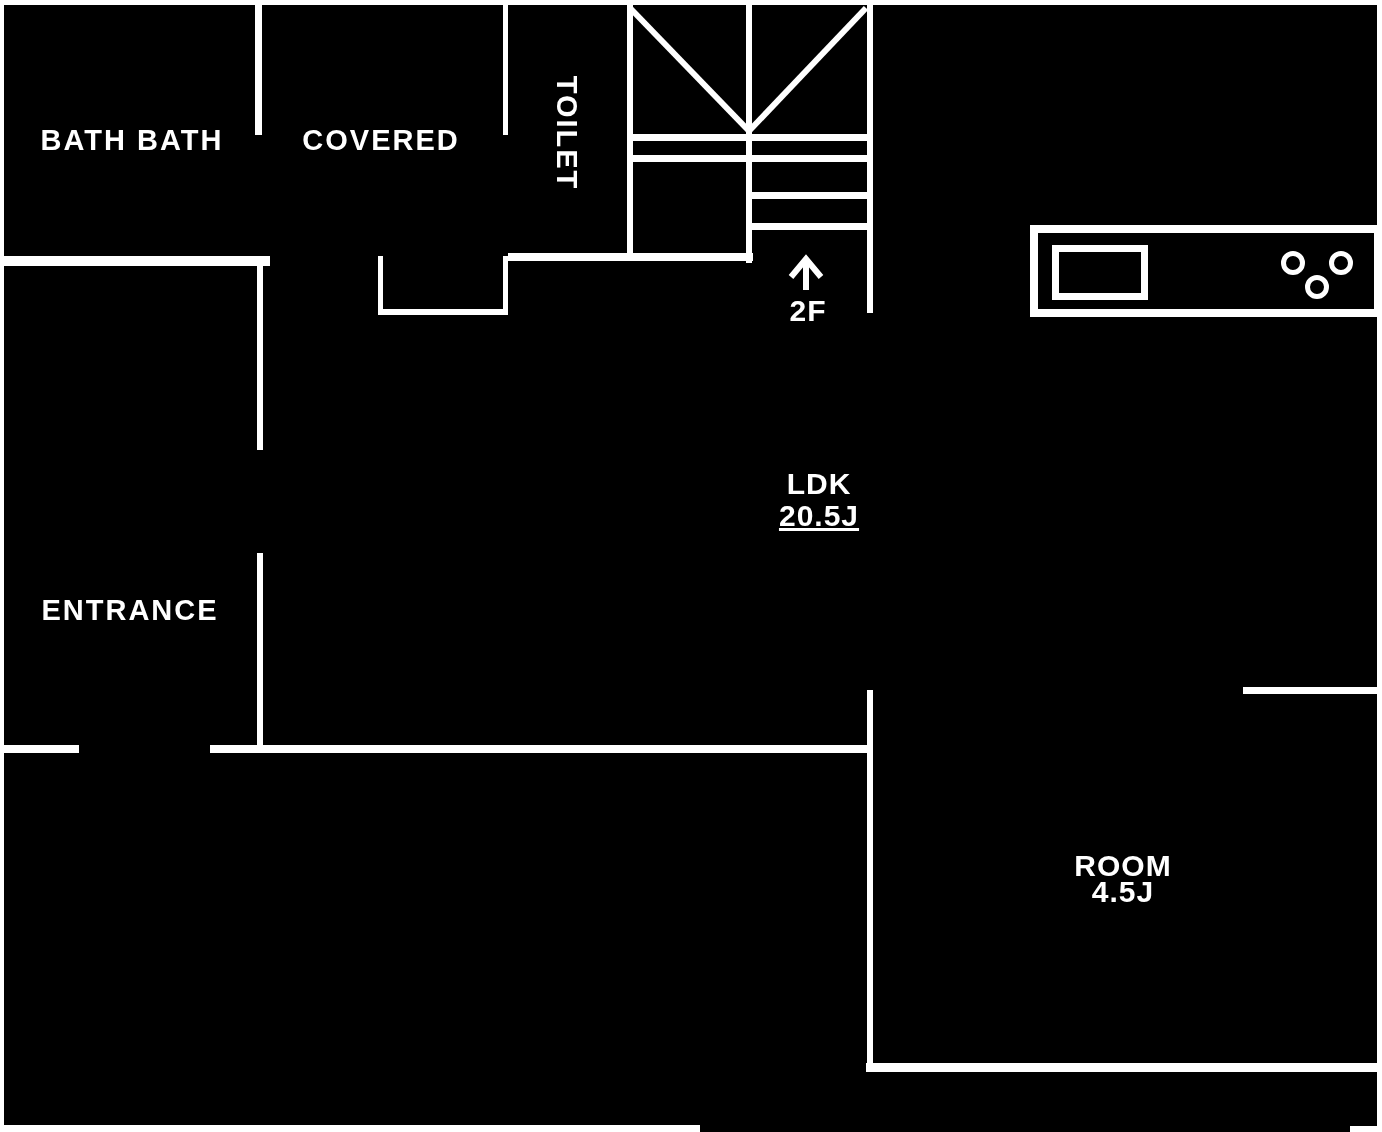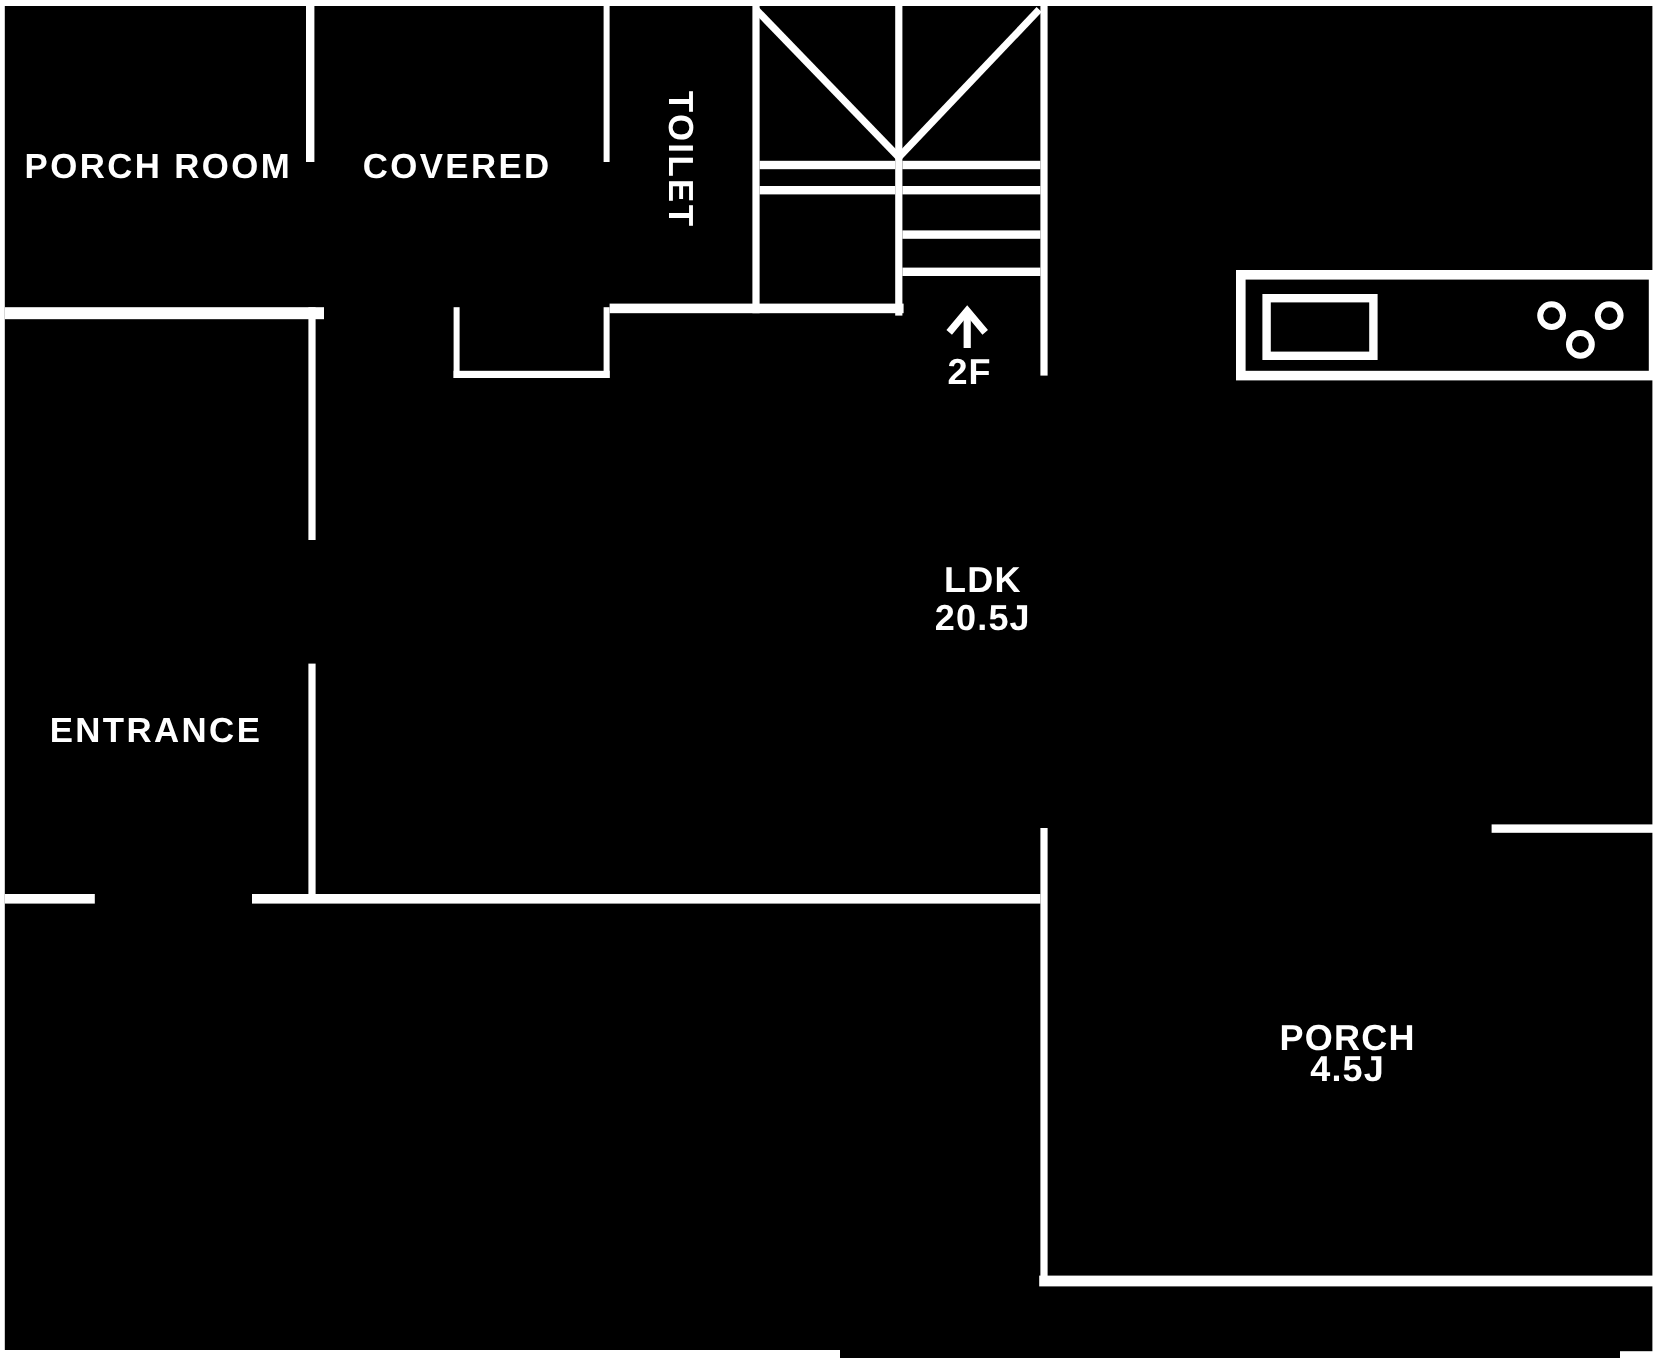--- a/index.html
+++ b/index.html
@@ -79,28 +79,28 @@
     <g stroke="#ffffff" stroke-width="6" fill="none">
       <line x1="630" y1="8" x2="749" y2="131"></line>
       <line x1="749" y1="131" x2="866" y2="8"></line>
       <g>
         <line x1="806" y1="261" x2="806" y2="290"></line>
         <polyline points="791,277 806,259 821,277"></polyline>
       </g>
     </g>
   </svg>
 
-  <div class="label" style="left:132px;top:140px;">PORCH ROOM</div>
+  <div class="label" style="left:132px;top:140px;">BATH BATH</div>
   <div class="label" style="left:381px;top:140px;">COVERED</div>
   <div class="label vertical" style="left:566px;top:133px;">TOILET</div>
   <div class="label" style="left:130px;top:610px;">ENTRANCE</div>
   <div class="label small" style="left:819px;top:484px;">LDK</div>
-  <div class="label small" style="left:819px;top:516px;">20.5J</div>
+  <div class="label small" style="left:819px;top:516px;text-decoration:underline;">20.5J</div>
   <div class="label small" style="left:808px;top:311px;">2F</div>
-  <div class="label small" style="left:1123px;top:866px;">PORCH</div>
+  <div class="label small" style="left:1123px;top:866px;">ROOM</div>
   <div class="label small" style="left:1123px;top:892px;">4.5J</div>
 
   <div class="area" style="left:4px;top:5px;width:251px;height:251px;"></div>
   <div class="area" style="left:262px;top:5px;width:241px;height:251px;"></div>
   <div class="area" style="left:508px;top:5px;width:119px;height:248px;"></div>
   <div class="area" style="left:633px;top:5px;width:234px;height:256px;"></div>
   <div class="area" style="left:4px;top:266px;width:253px;height:479px;"></div>
   <div class="area" style="left:263px;top:317px;width:1114px;height:370px;"></div>
   <div class="area" style="left:873px;top:694px;width:504px;height:369px;"></div>
   <div class="area" style="left:4px;top:753px;width:863px;height:372px;"></div>

